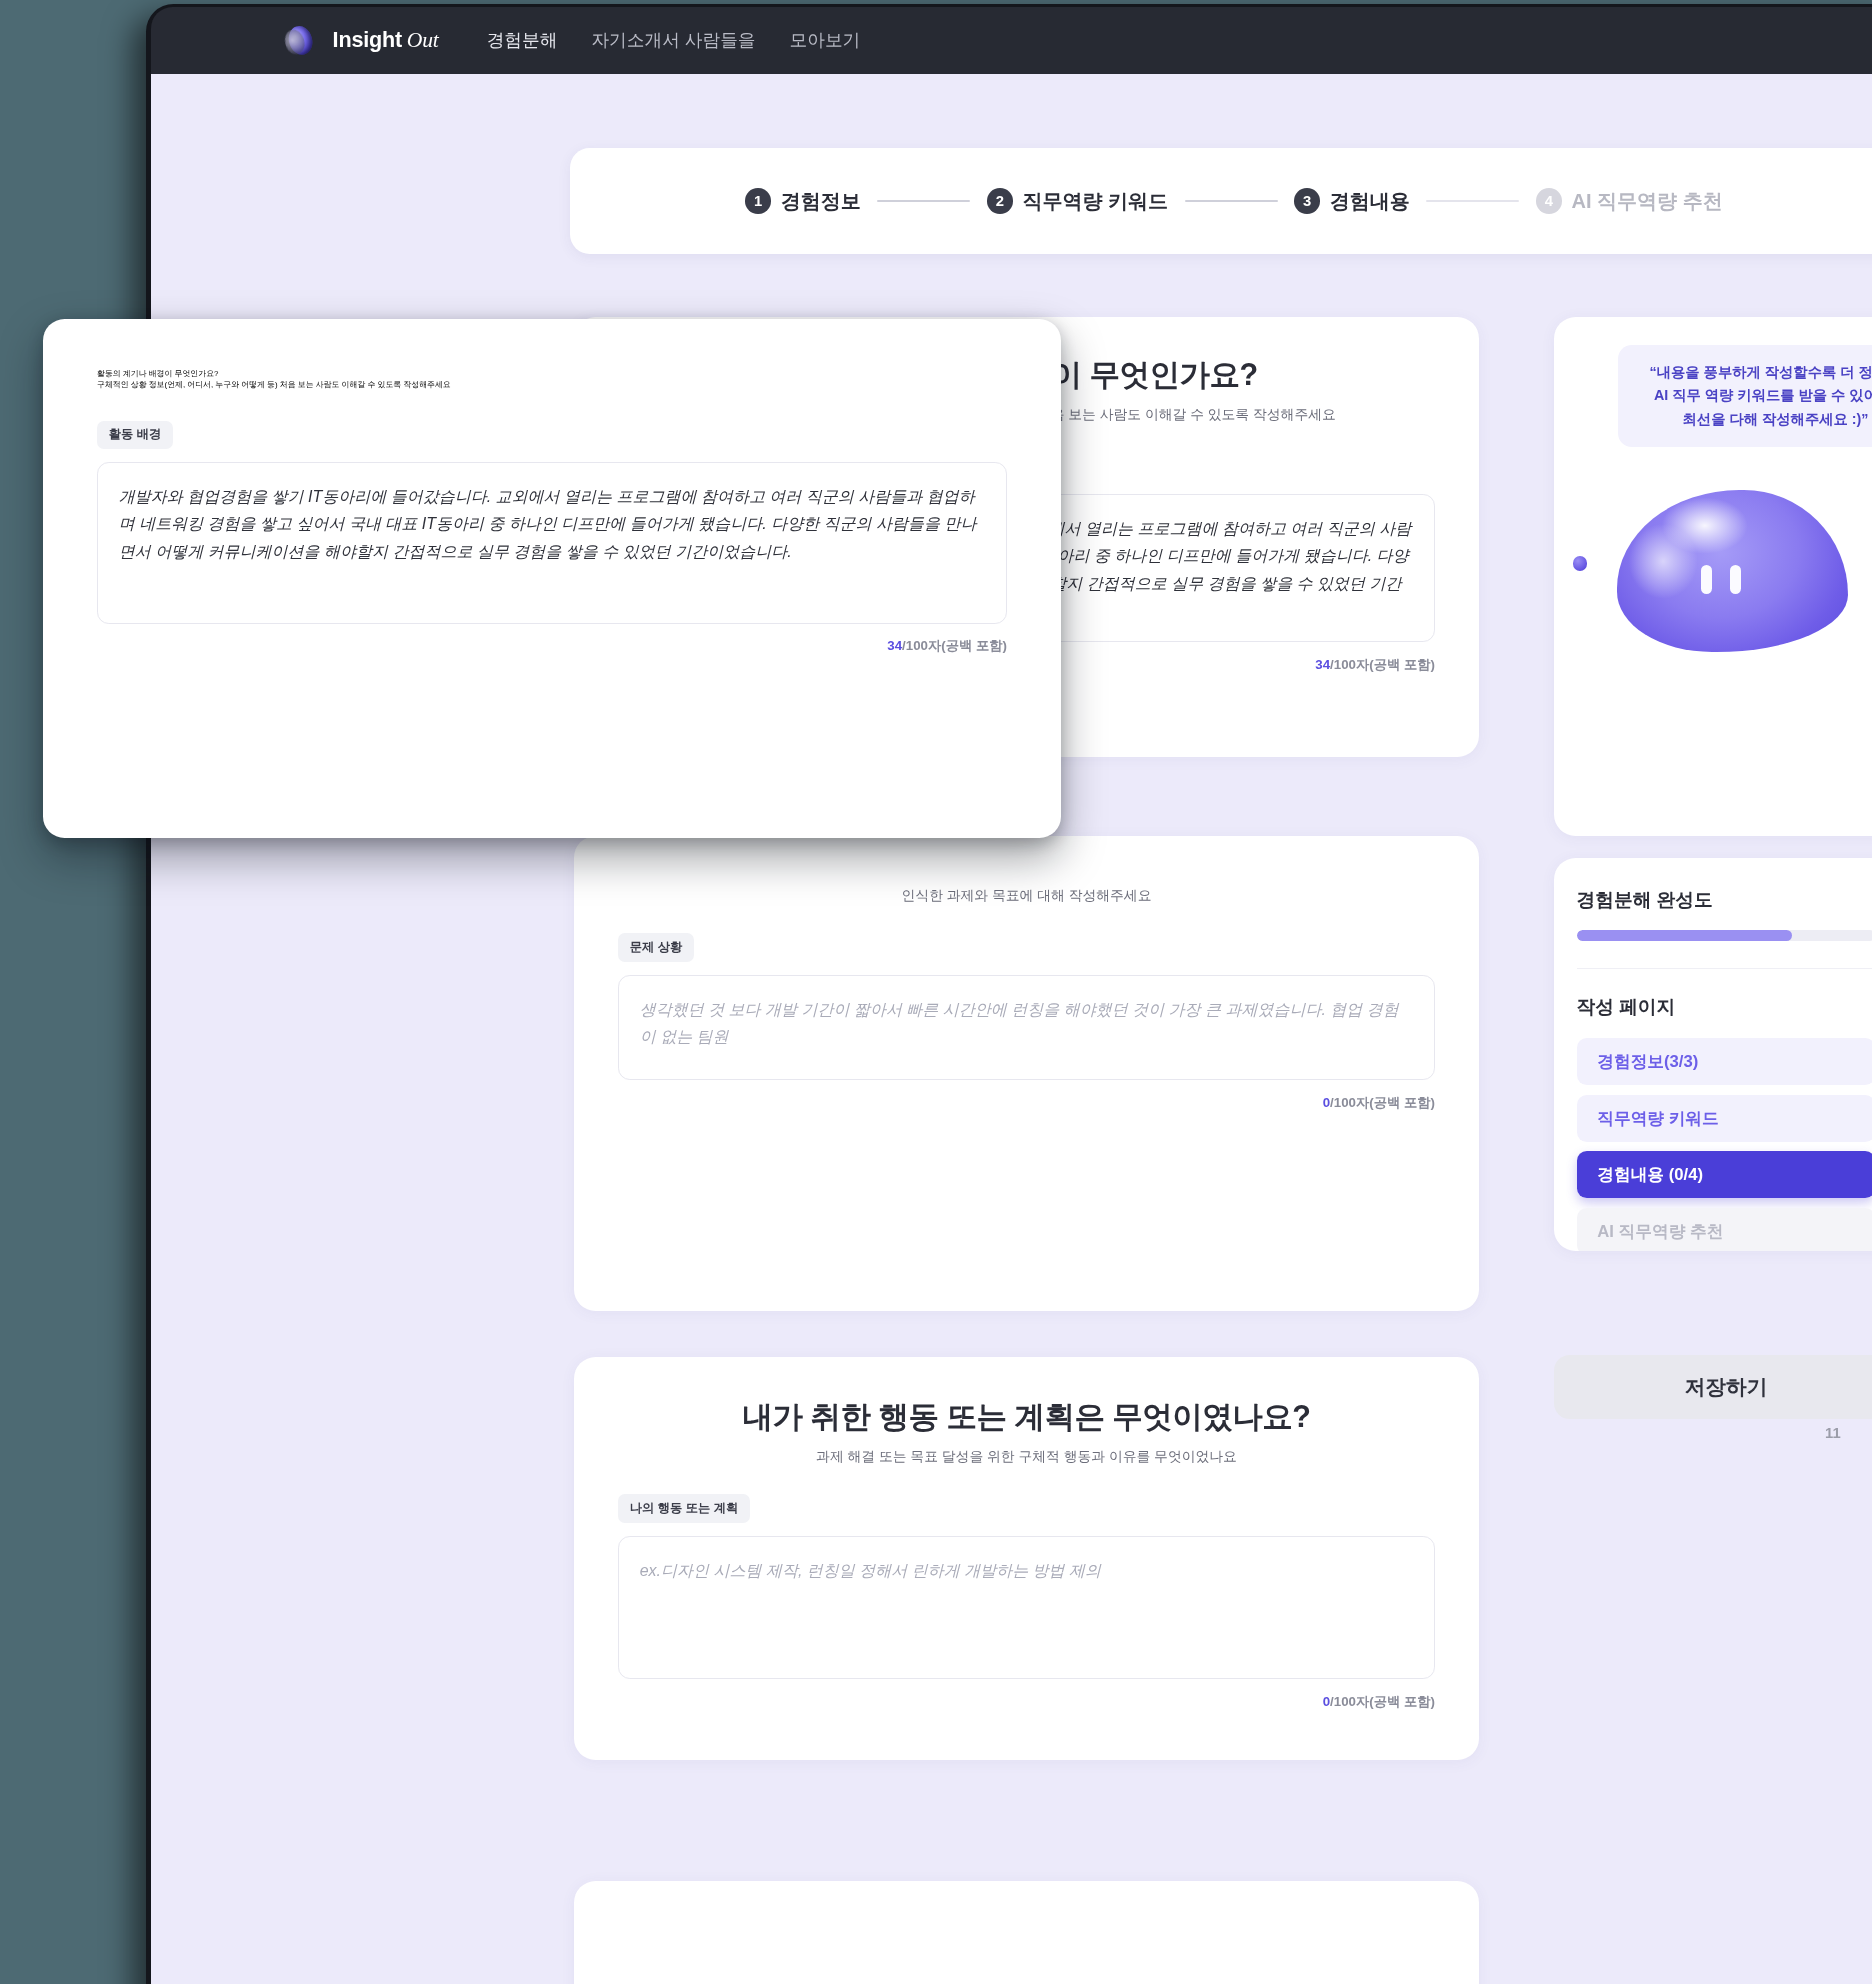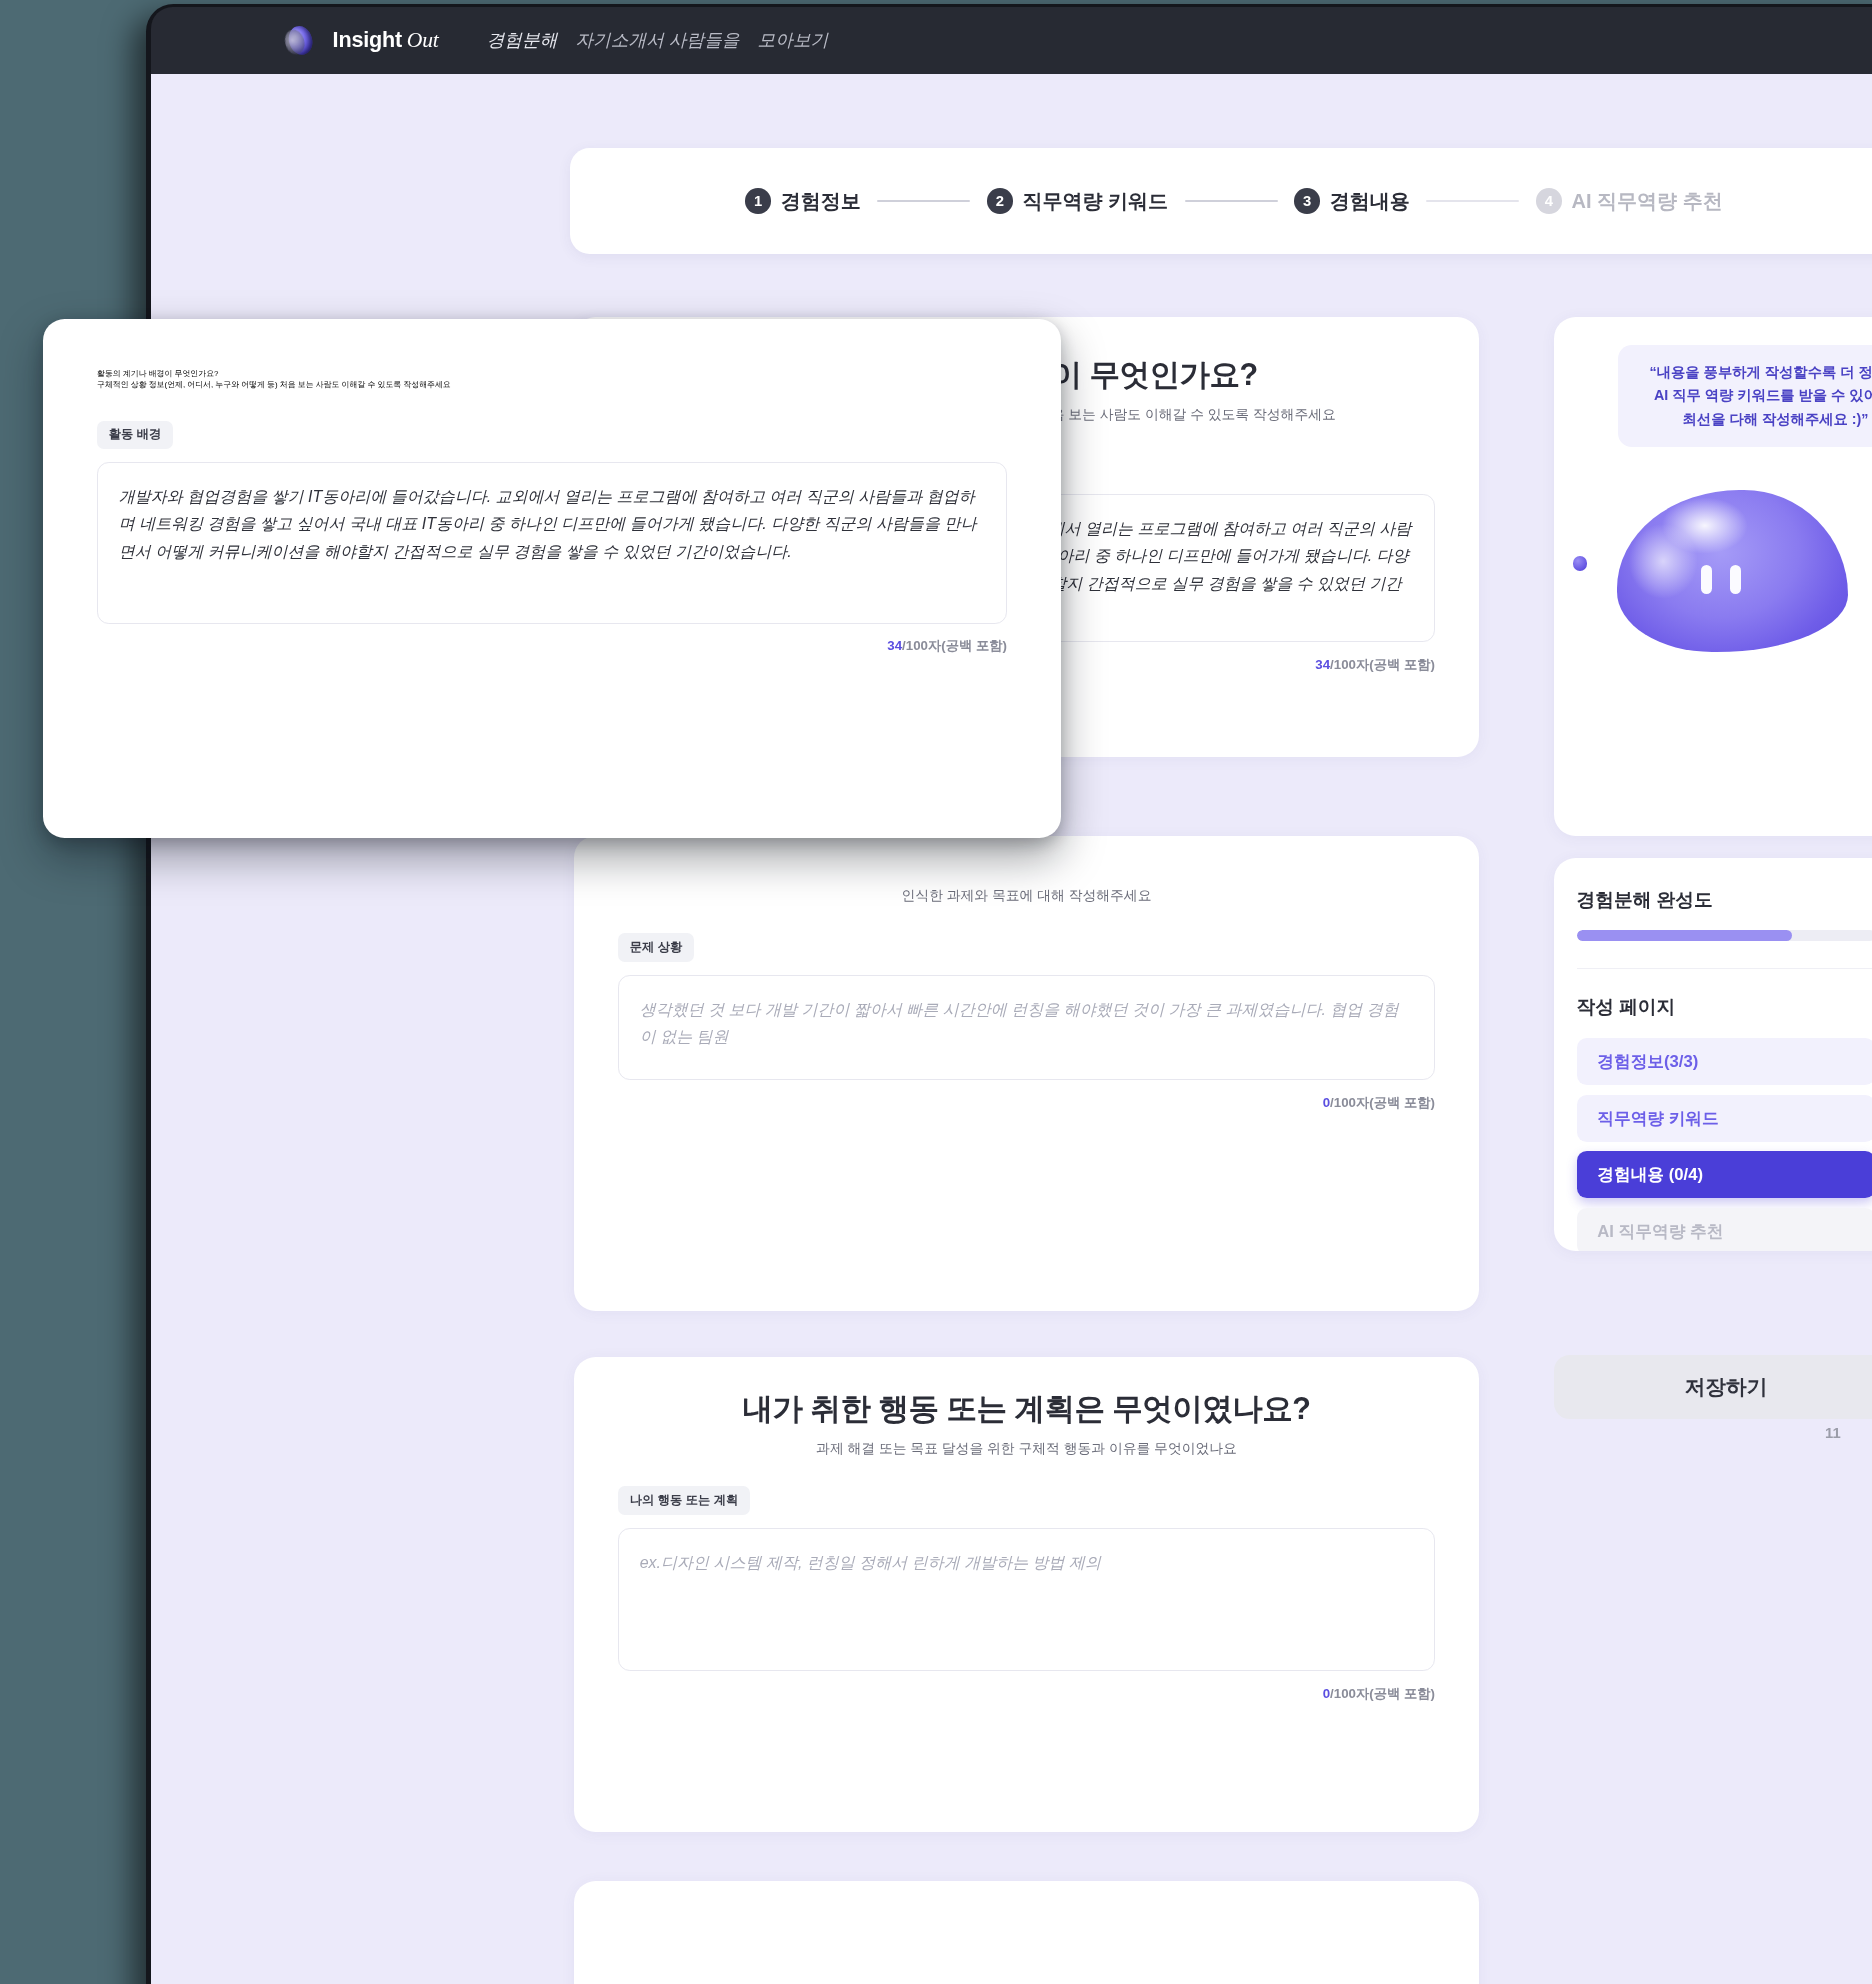--- a/index.html
+++ b/index.html
@@ -85,21 +85,21 @@
   }
   .brand-text {
     color: #ffffff;
     font-size: 21.6px;
     font-weight: 700;
     letter-spacing: -0.2px;
     white-space: nowrap;
   }
   .brand-text .it { font-style: italic; font-weight: 400; margin-left: 4.9px; font-family: "Liberation Serif", serif; }
 
-  .nav-links { display: flex; align-items: flex-start; gap: 18px; font-style: italic; }
+  .nav-links { display: flex; align-items: flex-start; gap: 34px; }
   .nav-link {
     color: #e7e8ef;
     font-size: 17.7px;
     font-weight: 500;
     white-space: nowrap;
     cursor: pointer;
   }
   .nav-link.dim { color: #b9bbc6; }
 
   
@@ -186,21 +186,21 @@
     color: #8a8c99;
     font-weight: 600;
   }
   .counter .cur { color: #5b4fe0; font-weight: 800; }
 
   
   #card1 { left: 574px; top: 317px; width: 905px; height: 440px; padding: 38px 44px 0; }
   
   #card2 { left: 574px; top: 836px; width: 905px; height: 475px; padding: 38px 44px 0; }
   
-  #card3 { left: 574px; top: 1357px; width: 905px; height: 475px; padding: 32px 44px 0; }
+  #card3 { left: 574px; top: 1357px; width: 905px; height: 403px; padding: 40px 44px 0; }
   
   #card4 { left: 574px; top: 1881px; width: 905px; height: 443px; padding: 38px 44px 0; }
 
   
   #floating-card {
     position: absolute;
     left: 43px;
     top: 319px;
     width: 1018px;
     height: 519px;

